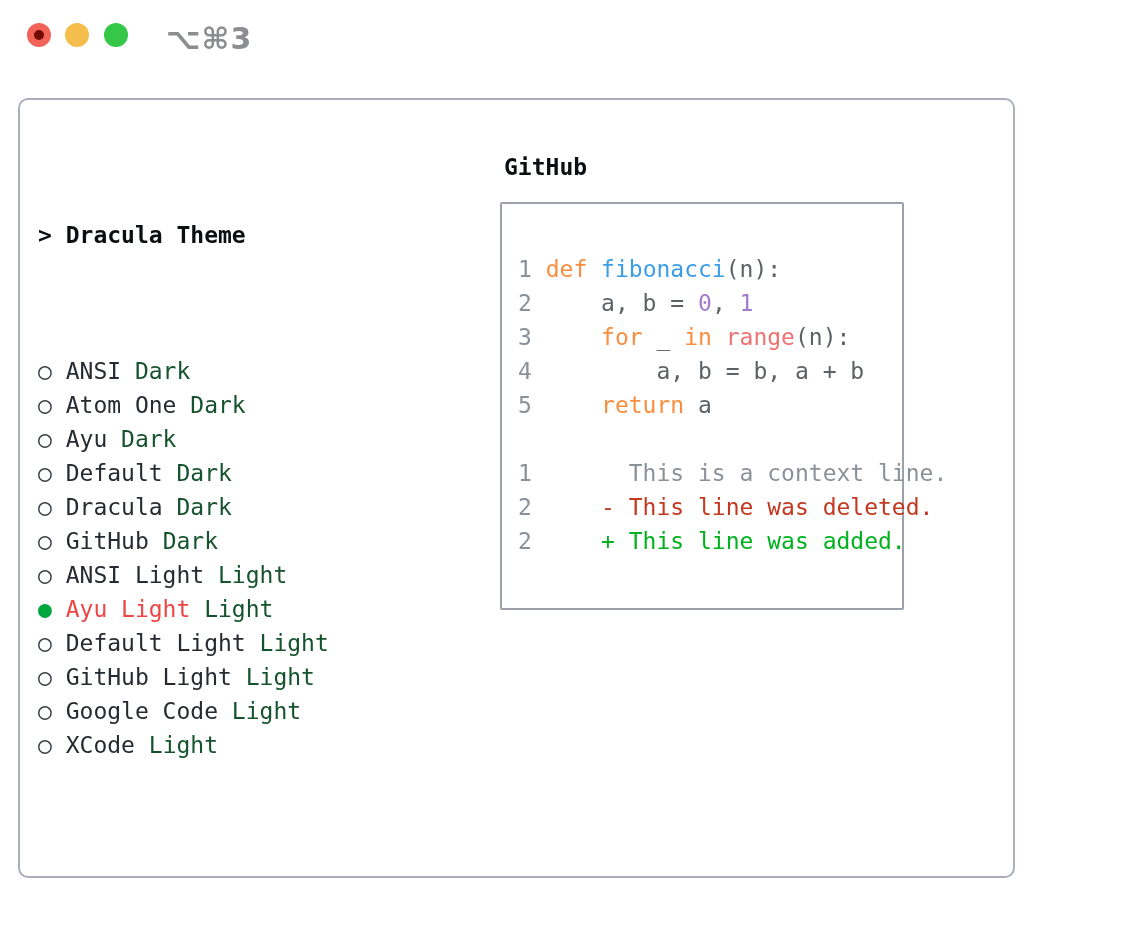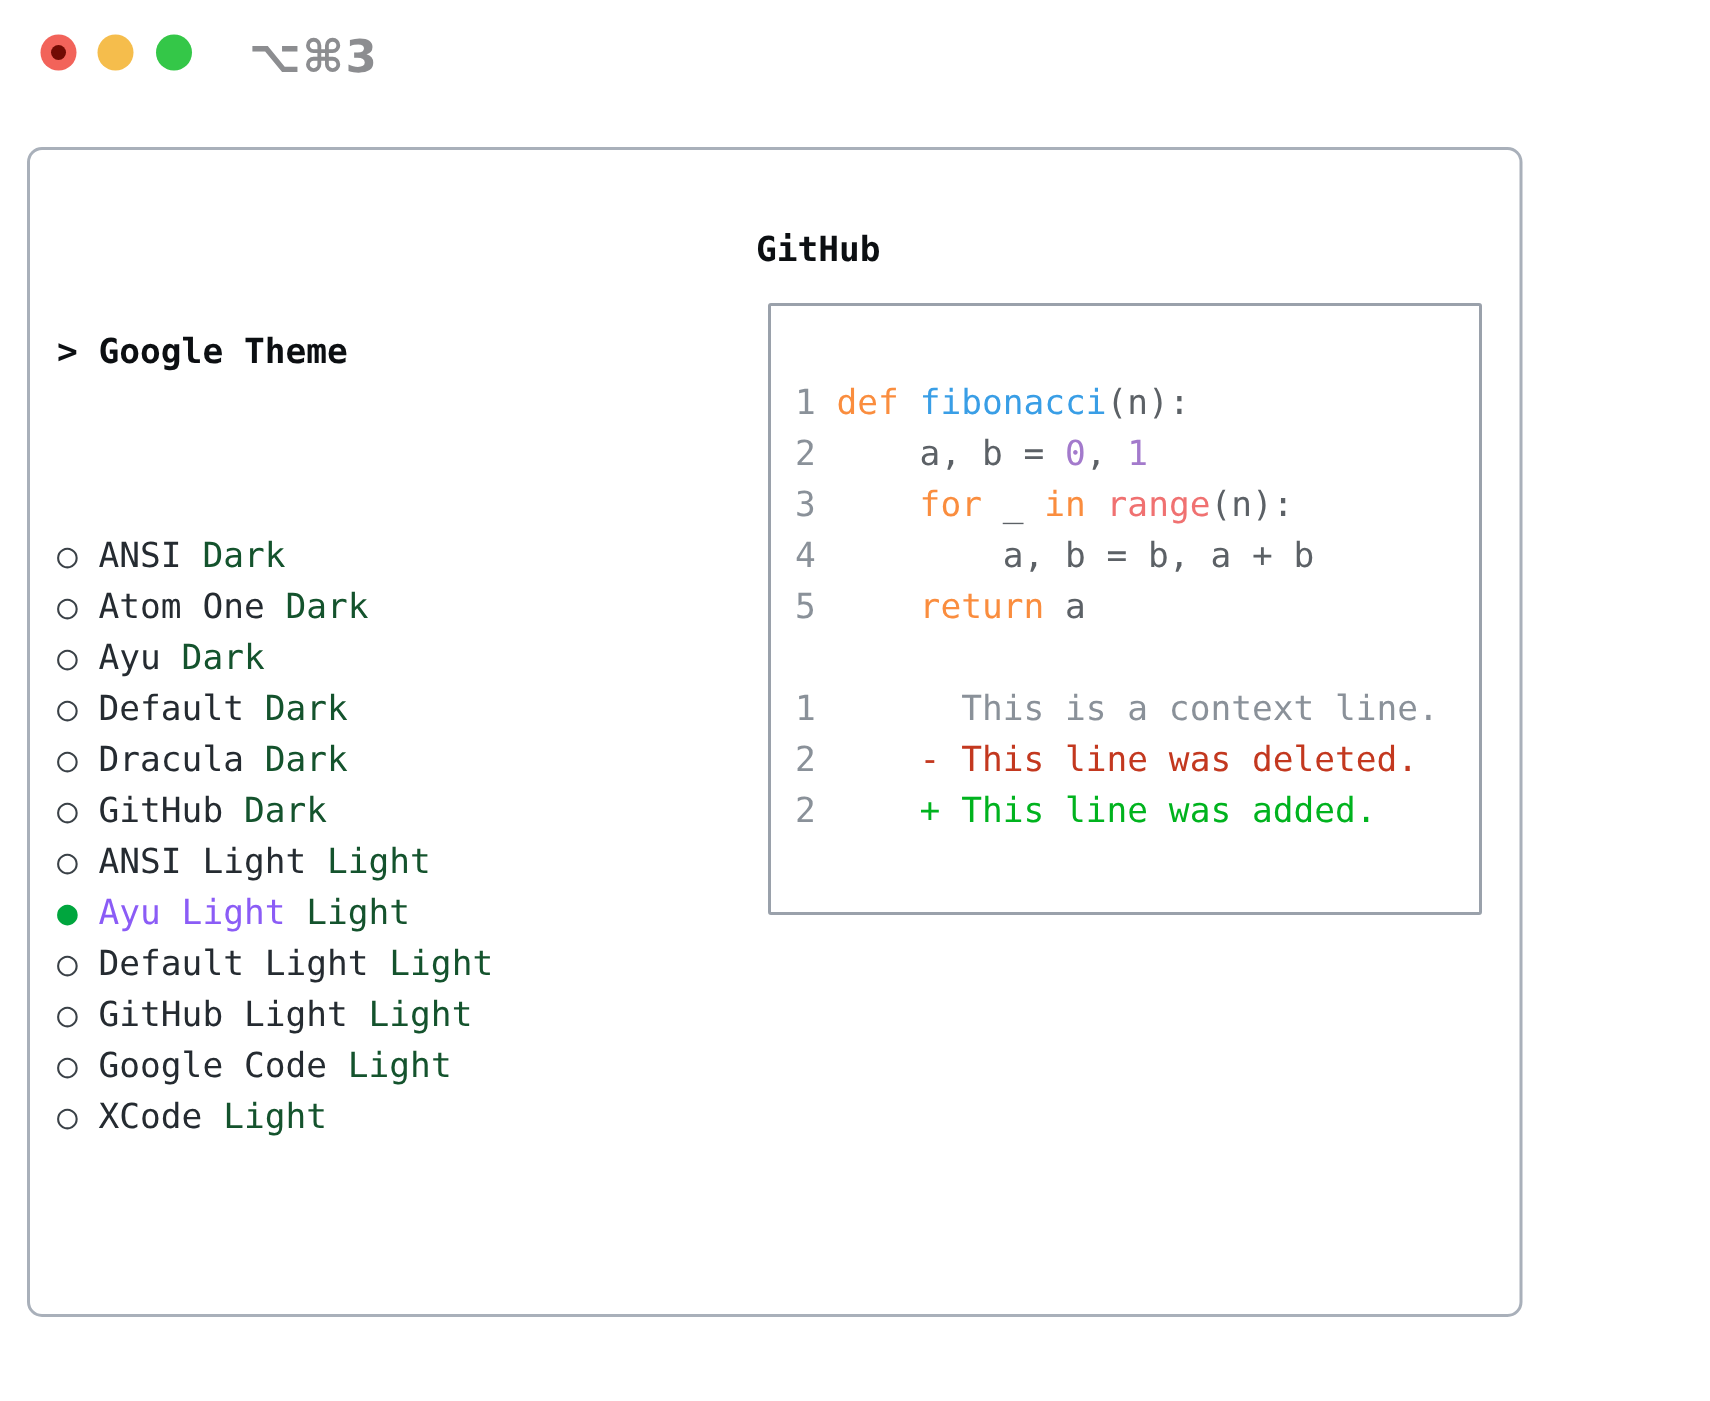--- a/index.html
+++ b/index.html
@@ -35,30 +35,30 @@
   .left-col {
     position: absolute; left: 18px; top: 50px;
     font-size: 23px; line-height: 34px; color: #252b31; white-space: pre;
   }
   .row { white-space: pre; }
   .row.blank { height: 34px; }
   .marker { display: inline-block; width: 2ch; color: #3a4147; }
   .marker.on { color: #00a63e; }
   .prompt { color: #0c0f12; font-weight: bold; }
   .hdr { font-weight: bold; color: #0c0f12; }
-  .tname.green { color: #8b5cf6; }
+  .tname.green { color: #ef4444; }
   .suffix { color: #14532d; }
 
   
   .preview-header {
     position: absolute; left: 484px; top: 50px;
     font-size: 23px; line-height: 34px; font-weight: bold; color: #0c0f12;
   }
   .preview-box {
-    position: absolute; left: 492px; top: 102px; width: 476px; height: 408px;
+    position: absolute; left: 480px; top: 102px; width: 404px; height: 408px;
     border: 2px solid #9aa1ab; border-radius: 2px; background: #ffffff;
   }
   .code {
     position: absolute; left: 16px; top: 48px;
     font-size: 23px; line-height: 34px; white-space: pre;
   }
   .pline { white-space: pre; height: 34px; }
   .ln { display: inline-block; width: 2ch; color: #8a9199; }
 </style>
 </head>
@@ -71,21 +71,21 @@
       <div class="tl-dot"></div>
     </div>
     <div class="tl tl-yellow"></div>
     <div class="tl tl-green"></div>
     <div class="wtitle">⌥⌘3</div>
   </div>
 
   <div class="panel">
 
     <div class="left-col">
-      <div class="row"><span class="marker prompt">&gt;</span><span class="hdr">Google Theme</span></div>
+      <div class="row"><span class="marker prompt">&gt;</span><span class="hdr">Dracula Theme</span></div>
 
       <div id="theme-list"><div class="row theme-option"><span class="marker">○</span><span class="tname">ANSI</span><span class="suffix"> Dark</span></div><div class="row theme-option"><span class="marker">○</span><span class="tname">Atom One</span><span class="suffix"> Dark</span></div><div class="row theme-option"><span class="marker">○</span><span class="tname">Ayu</span><span class="suffix"> Dark</span></div><div class="row theme-option"><span class="marker">○</span><span class="tname">Default</span><span class="suffix"> Dark</span></div><div class="row theme-option"><span class="marker">○</span><span class="tname">Dracula</span><span class="suffix"> Dark</span></div><div class="row theme-option"><span class="marker">○</span><span class="tname">GitHub</span><span class="suffix"> Dark</span></div><div class="row theme-option"><span class="marker">○</span><span class="tname">ANSI Light</span><span class="suffix"> Light</span></div><div class="row theme-option"><span class="marker on">●</span><span class="tname green">Ayu Light</span><span class="suffix"> Light</span></div><div class="row theme-option"><span class="marker">○</span><span class="tname">Default Light</span><span class="suffix"> Light</span></div><div class="row theme-option"><span class="marker">○</span><span class="tname">GitHub Light</span><span class="suffix"> Light</span></div><div class="row theme-option"><span class="marker">○</span><span class="tname">Google Code</span><span class="suffix"> Light</span></div><div class="row theme-option"><span class="marker">○</span><span class="tname">XCode</span><span class="suffix"> Light</span></div></div>
 
       <div class="row blank"></div>
 
       
 
       
 
       

